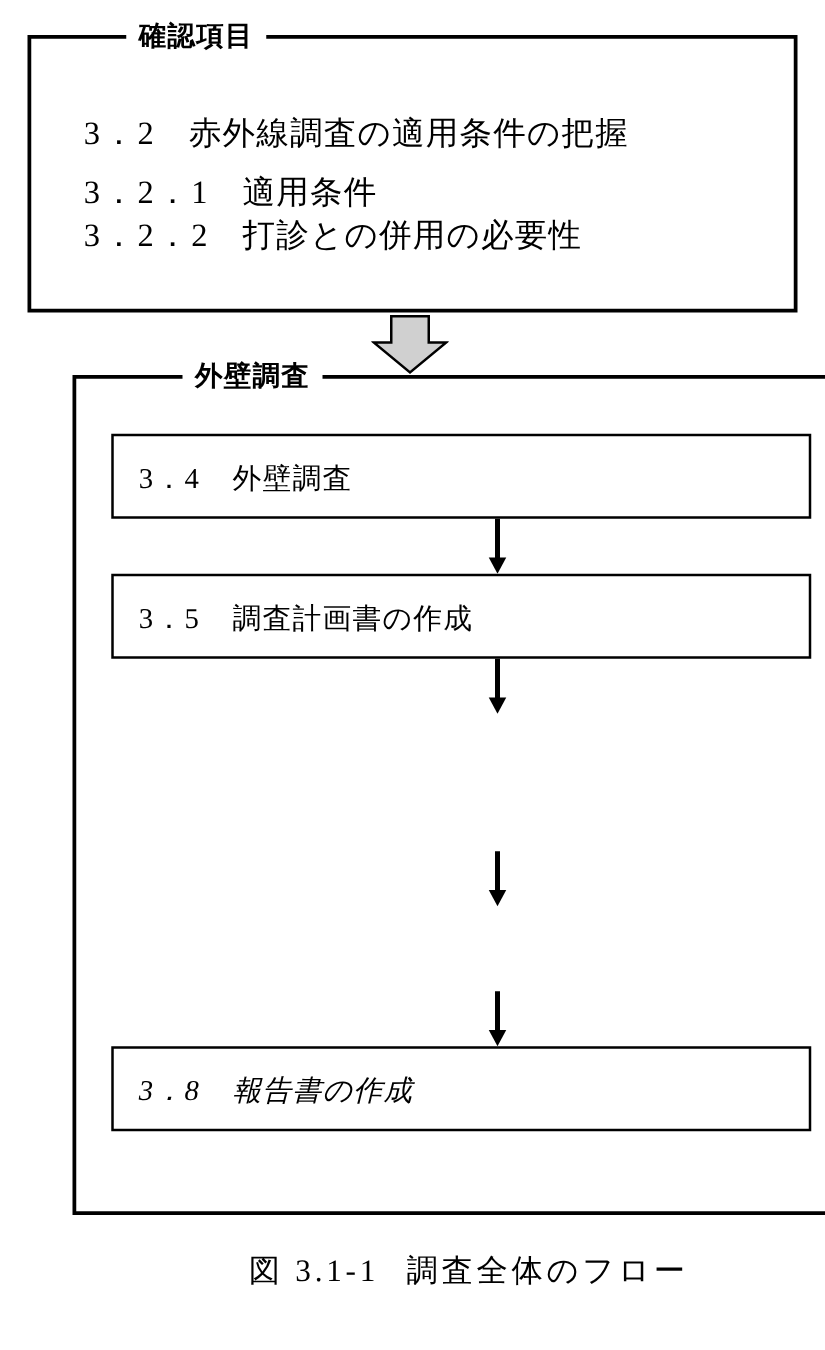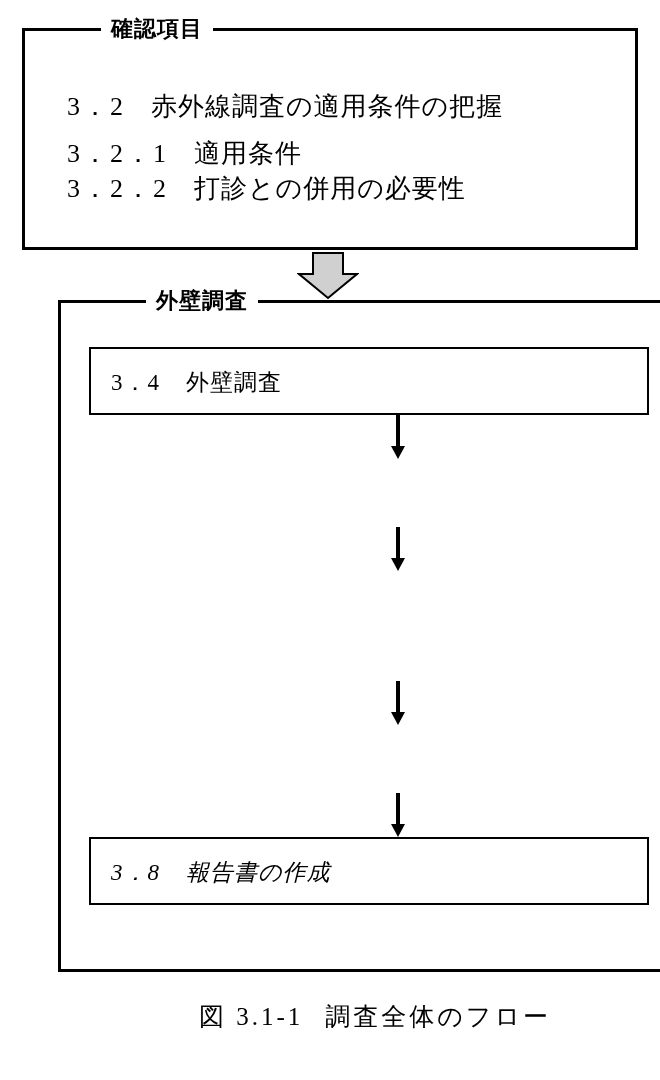--- a/index.html
+++ b/index.html
@@ -167,20 +167,25 @@
     <div class="step-text" style="top:18px;">
       <span>3．4</span><span class="gap-a"></span><span>外壁調査</span>
     </div>
   </div>
 
   <div class="connector" style="top:112px; height:44px;">
     <div class="shaft" style="height:32px;"></div>
     <div class="head"></div>
   </div>
 
+  <div class="step-box" style="top:156px; height:68px;">
+    <div class="step-text" style="top:18px;">
+      <span>3．5</span><span class="gap-a"></span><span>調査計画書の作成</span>
+    </div>
+  </div>
 
   <div class="connector" style="top:224px; height:44px;">
     <div class="shaft" style="height:32px;"></div>
     <div class="head"></div>
   </div>
 
 
   <div class="connector" style="top:378px; height:44px;">
     <div class="shaft" style="height:32px;"></div>
     <div class="head"></div>

